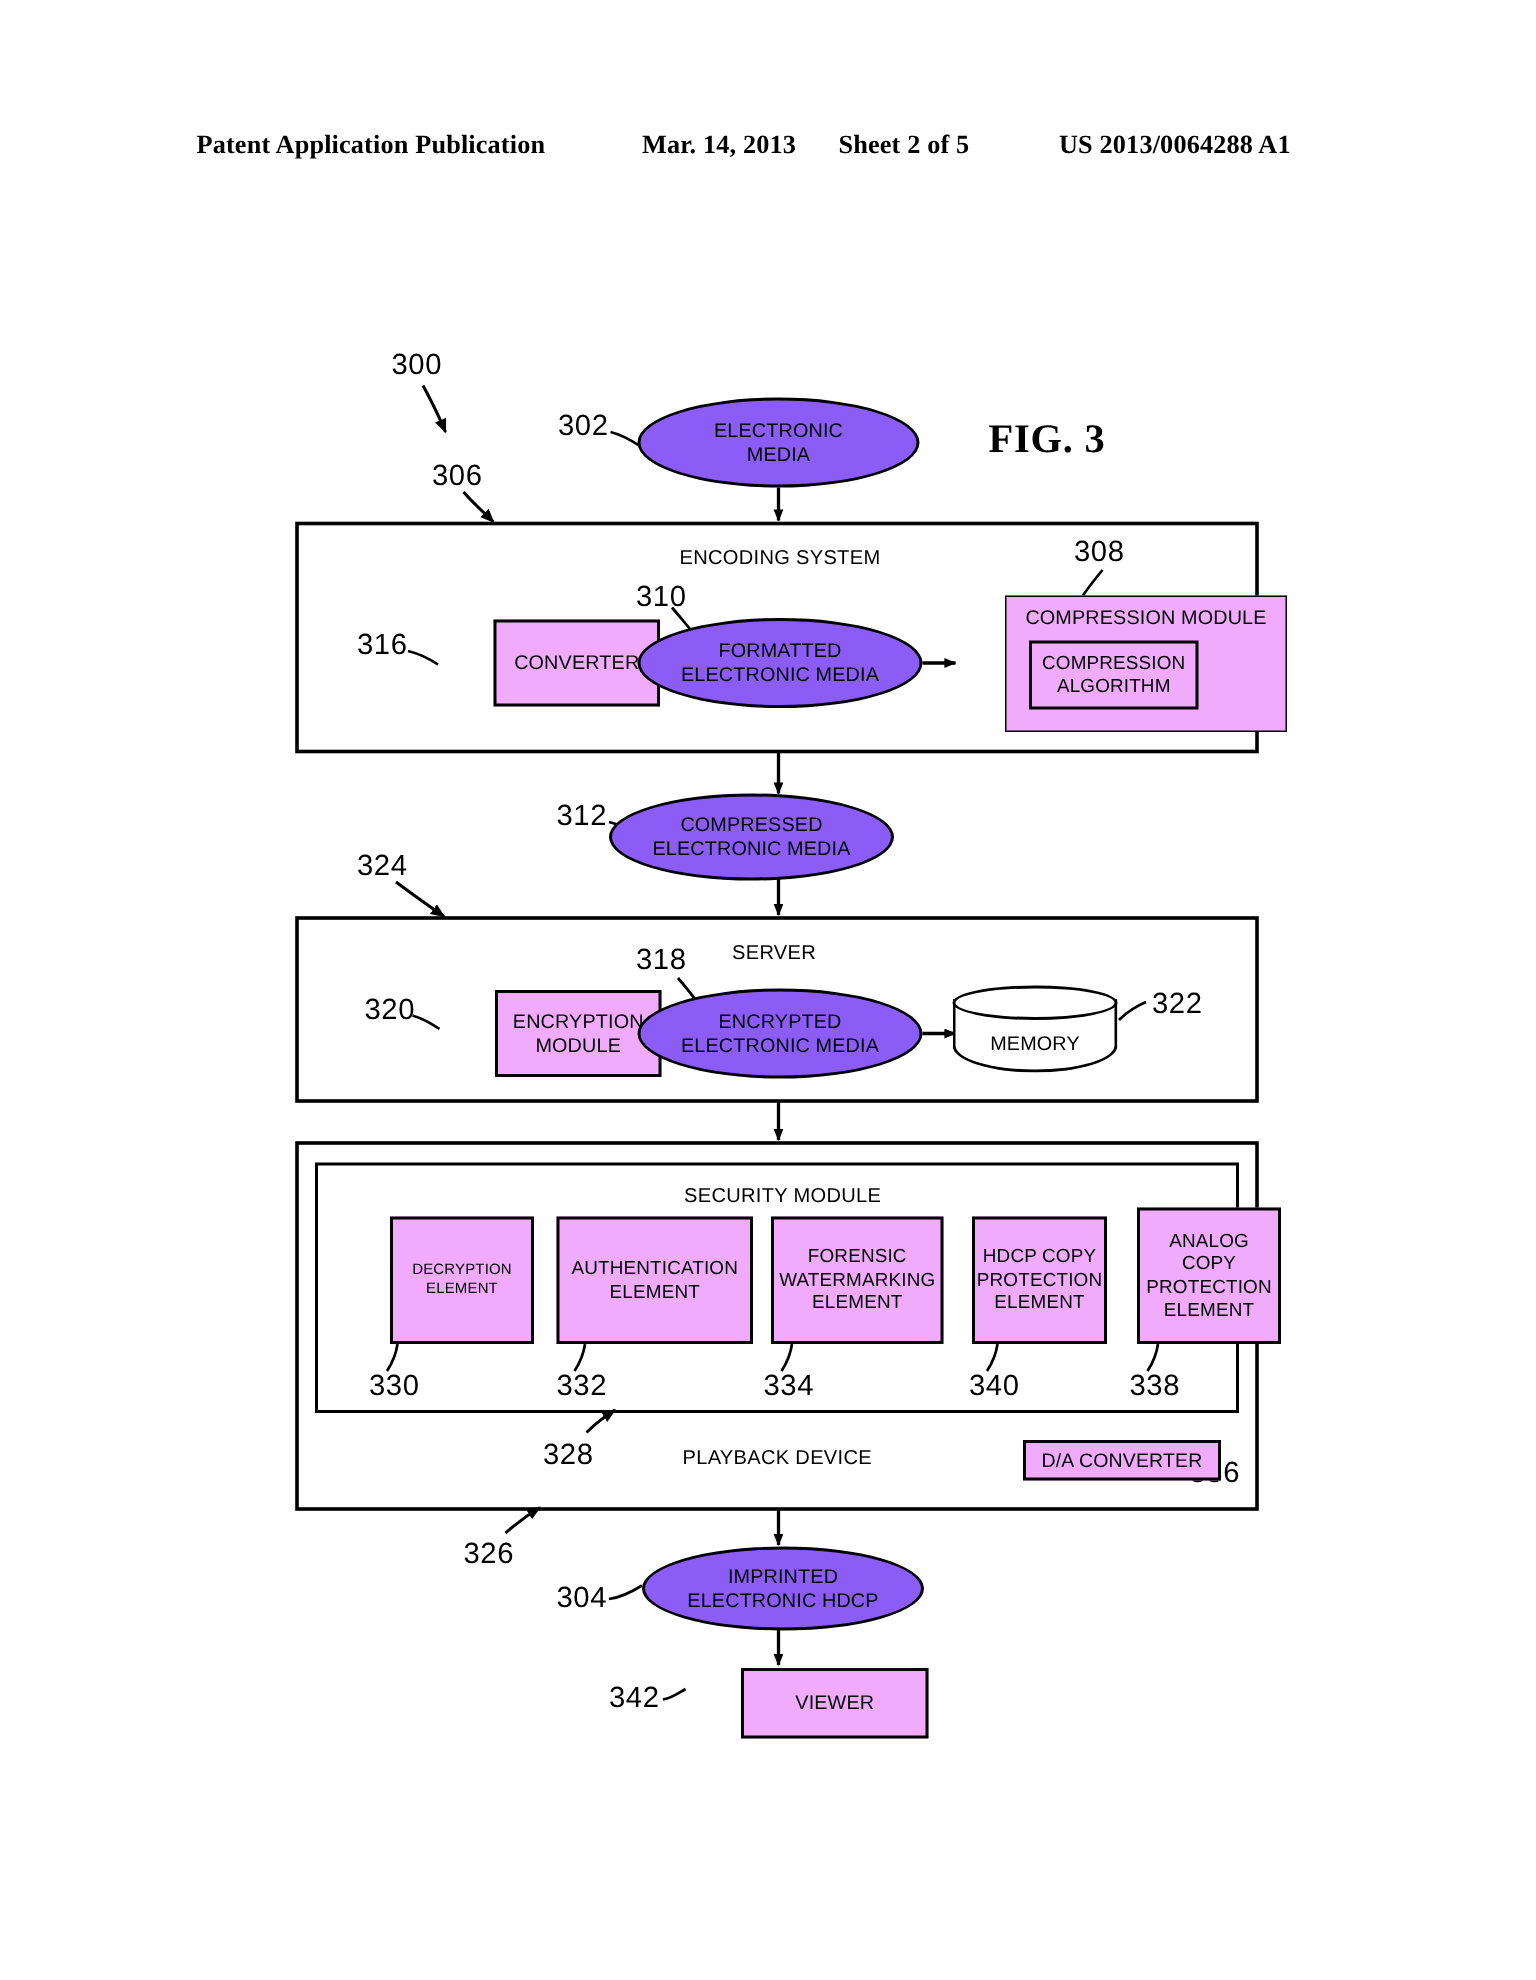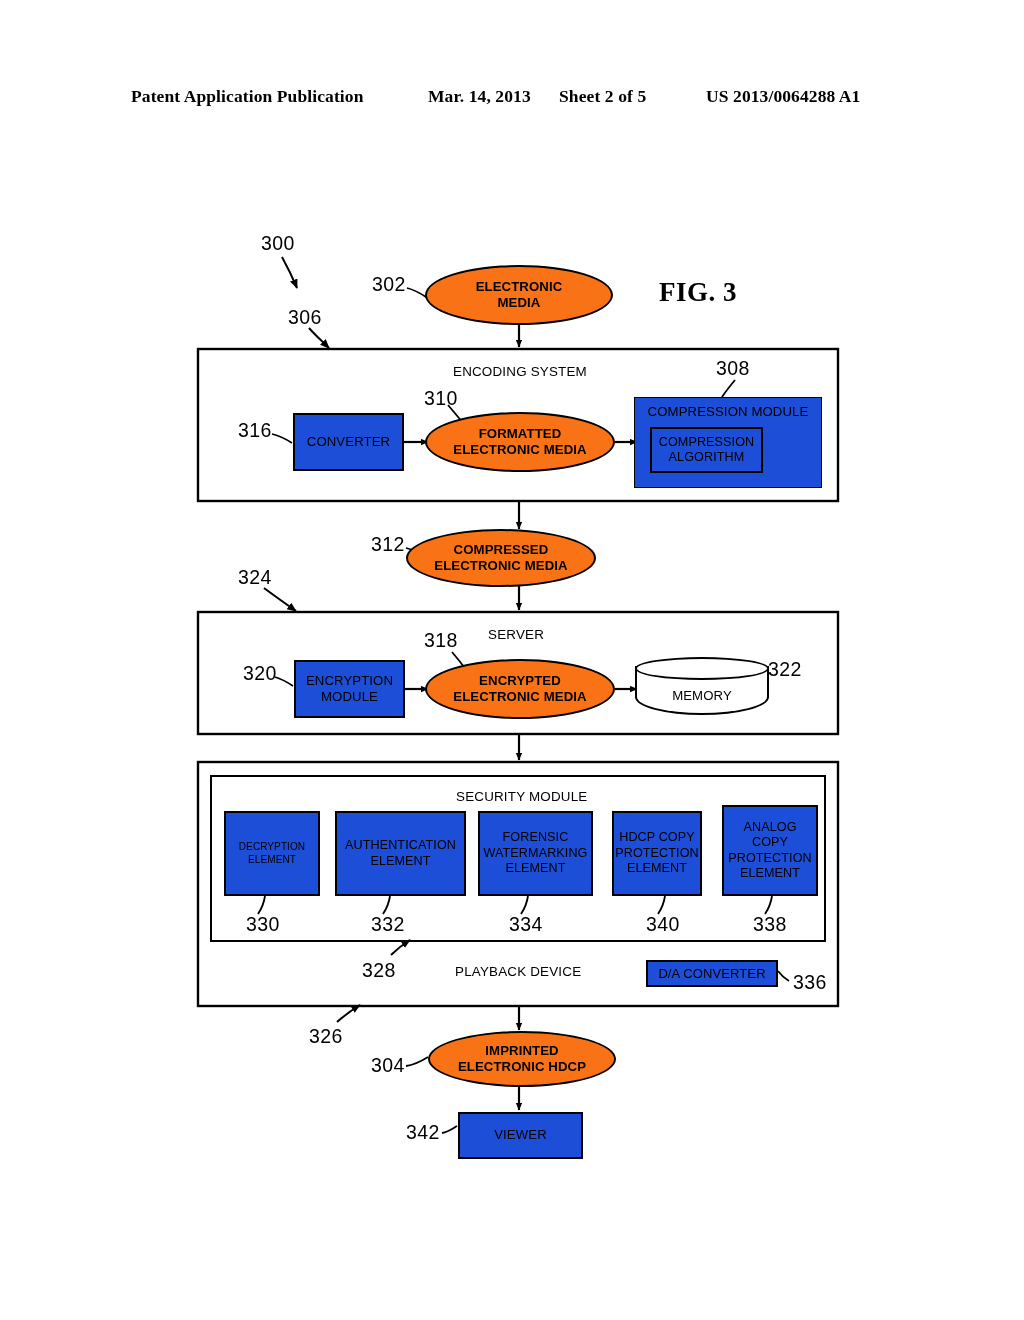--- a/index.html
+++ b/index.html
@@ -42,46 +42,46 @@
     font-family: "Liberation Serif", serif;
     font-weight: bold;
     font-size: 27px;
     letter-spacing: 0.5px;
   }
 
   
   .dgm-box {
     position: absolute;
     border: 2.2px solid #000;
-    background: #1d4ed8;
+    background: #f0abfc;
     box-sizing: border-box;
     display: flex;
     align-items: center;
     justify-content: center;
     text-align: center;
     font-size: 13.2px;
     line-height: 1.22;
     letter-spacing: 0.1px;
+    margin-left: 36px;
   }
   .dgm-box.thin { border-width: 1.6px; }
 
   .dgm-ellipse {
     position: absolute;
     border: 2.2px solid #000;
     border-radius: 50%;
-    background: #f97316;
+    background: #8b5cf6;
     box-sizing: border-box;
     display: flex;
     align-items: center;
     justify-content: center;
     text-align: center;
     font-size: 13.2px;
     line-height: 1.25;
     letter-spacing: 0.1px;
-    font-weight: bold;
   }
 
   .container-label {
     position: absolute;
     font-size: 13.4px;
     letter-spacing: 0.2px;
     white-space: nowrap;
   }
 
   .ref-num {
@@ -277,21 +277,21 @@
 <div class="dgm-box" style="left:294px; top:660px; width:111px; height:58px;">
   <span style="white-space:pre-line;">ENCRYPTION
 MODULE</span>
 </div>
 
 <div class="dgm-ellipse" style="left:425px; top:659px; width:190px; height:60px;">
   <span style="white-space:pre-line;">ENCRYPTED
 ELECTRONIC MEDIA</span>
 </div>
 
-<div class="cylinder" style="left:635px; top:657px; width:134px; height:58px;">
+<div class="cylinder" style="left:635px; top:657px; width:110px; height:58px;">
   <div class="cyl-body"></div>
   <div class="cyl-top"></div>
   <div class="cyl-text">MEMORY</div>
 </div>
 
 <div class="container-label" style="left:456px; top:789px;">SECURITY MODULE</div>
 
 <div class="dgm-box" style="left:224px; top:811px; width:96px; height:85px; font-size:10px;">
   <span style="white-space:pre-line;">DECRYPTION
 ELEMENT</span>

